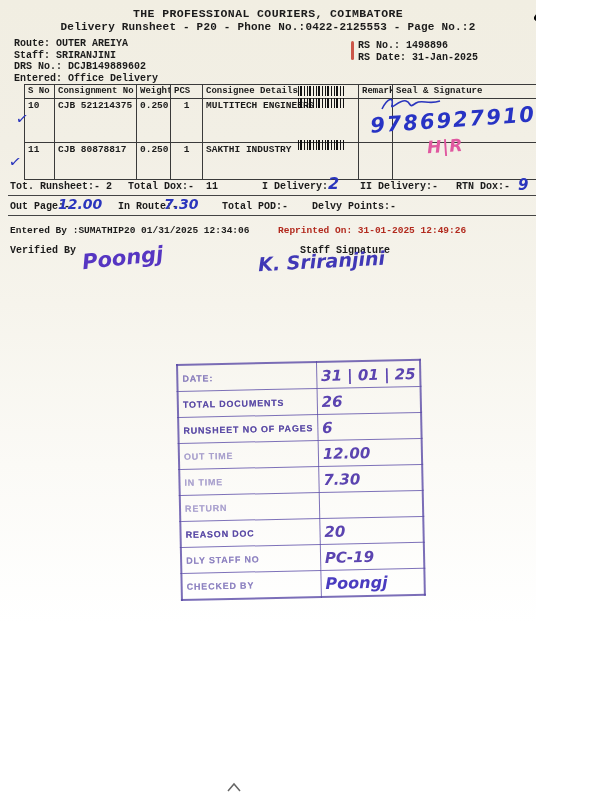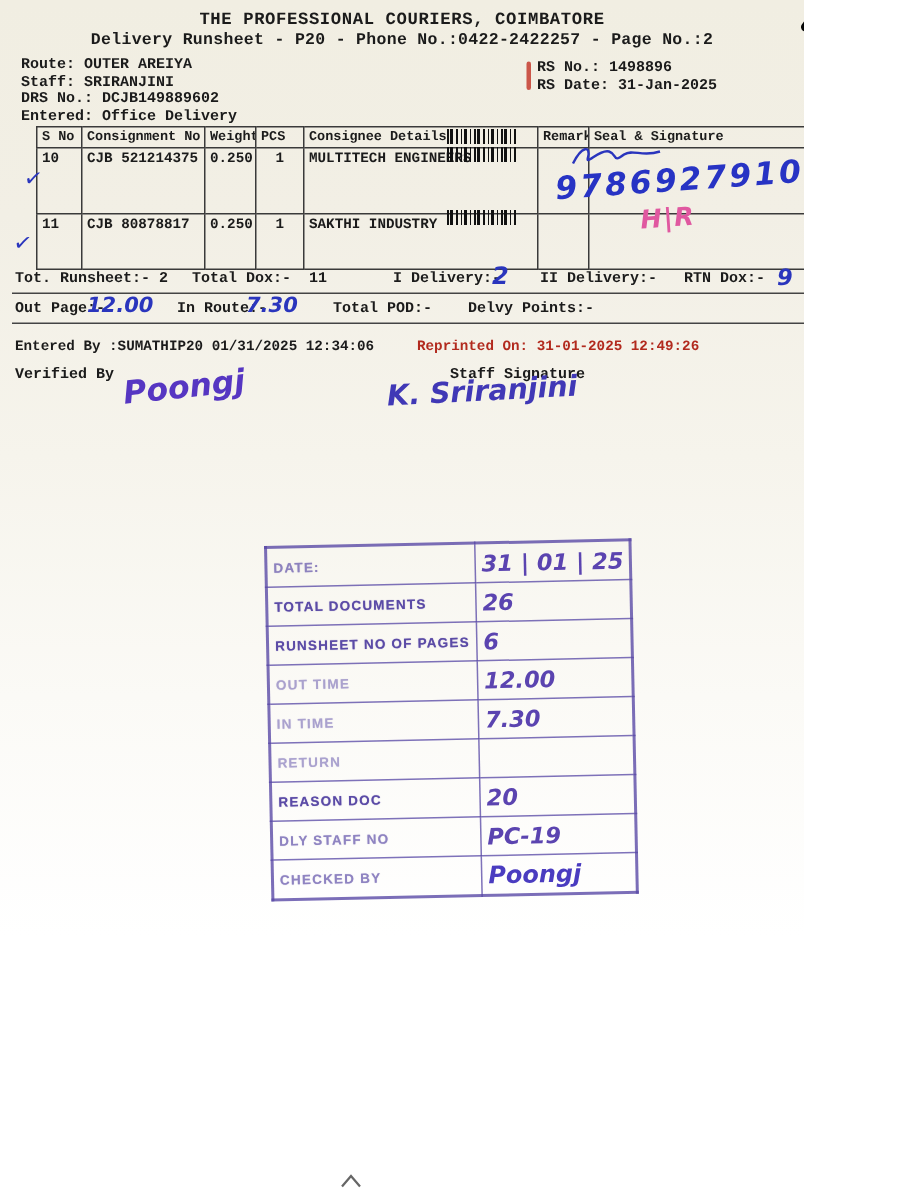--- a/index.html
+++ b/index.html
@@ -65,21 +65,21 @@
   <svg class="abs" style="left:534px;top:2px" width="44" height="22">
     <path d="M3 16 Q 13 2 23 9 T 41 6" stroke="#050505" stroke-width="6" fill="none" stroke-linecap="round"></path>
   </svg>
   <div class="abs blob-right"></div>
   <div class="abs speck"></div>
   <svg class="abs" style="left:226px;top:782px" width="18" height="12">
     <path d="M2 9 L8 2 L14 9" stroke="#666" stroke-width="1.5" fill="none"></path>
   </svg>
 
   <div class="abs title">THE PROFESSIONAL COURIERS, COIMBATORE</div>
-  <div class="abs subtitle">Delivery Runsheet - P20 - Phone No.:0422-2422257 - Page No.:2</div>
+  <div class="abs subtitle">Delivery Runsheet - P20 - Phone No.:0422-2125553 - Page No.:2</div>
 
   <div class="abs meta-left">
     <div class="meta-line"><span>Route:</span> <span>OUTER AREIYA</span></div>
     <div class="meta-line"><span>Staff:</span> <span>SRIRANJINI</span></div>
     <div class="meta-line"><span>DRS No.:</span> <span>DCJB149889602</span></div>
     <div class="meta-line"><span>Entered:</span> <span>Office Delivery</span></div>
   </div>
 
   <div class="abs red-tick"></div>
   <div class="abs meta-right">

